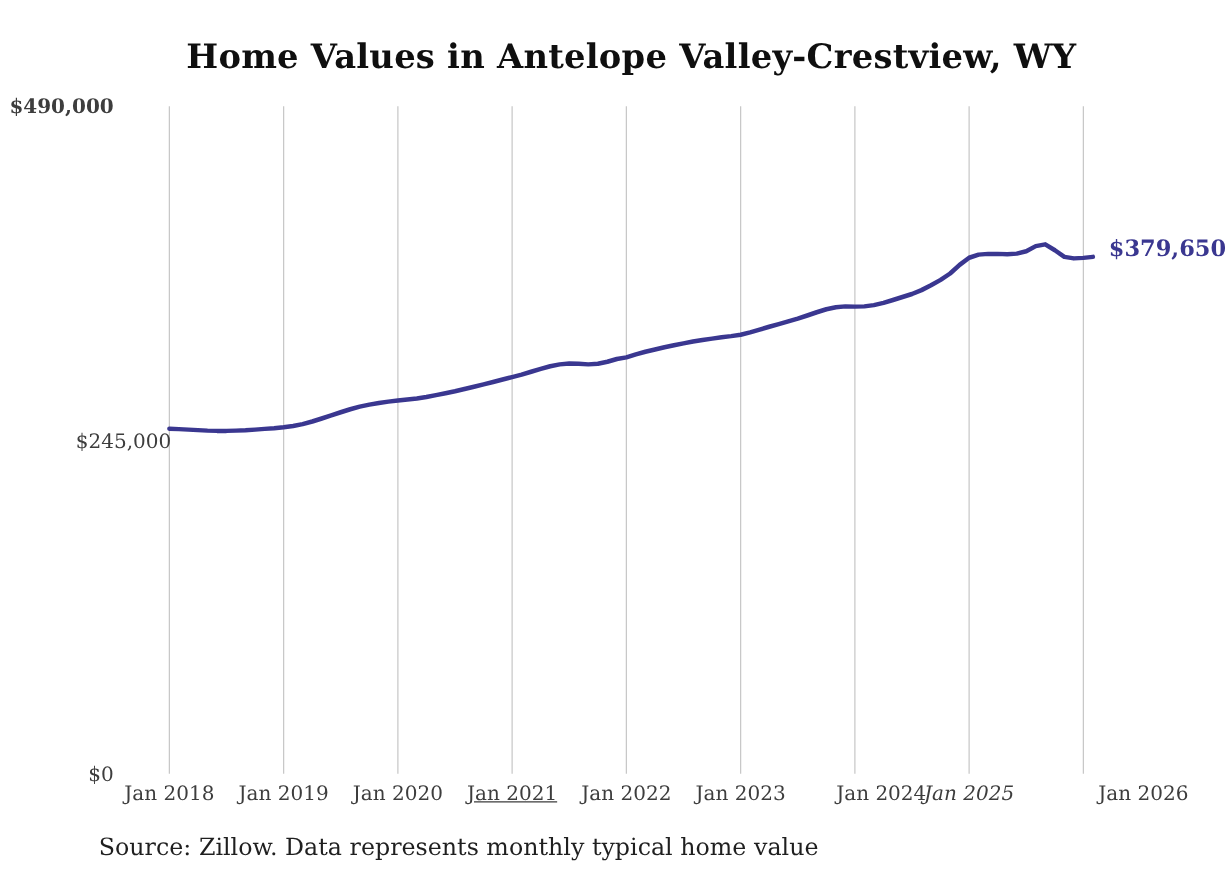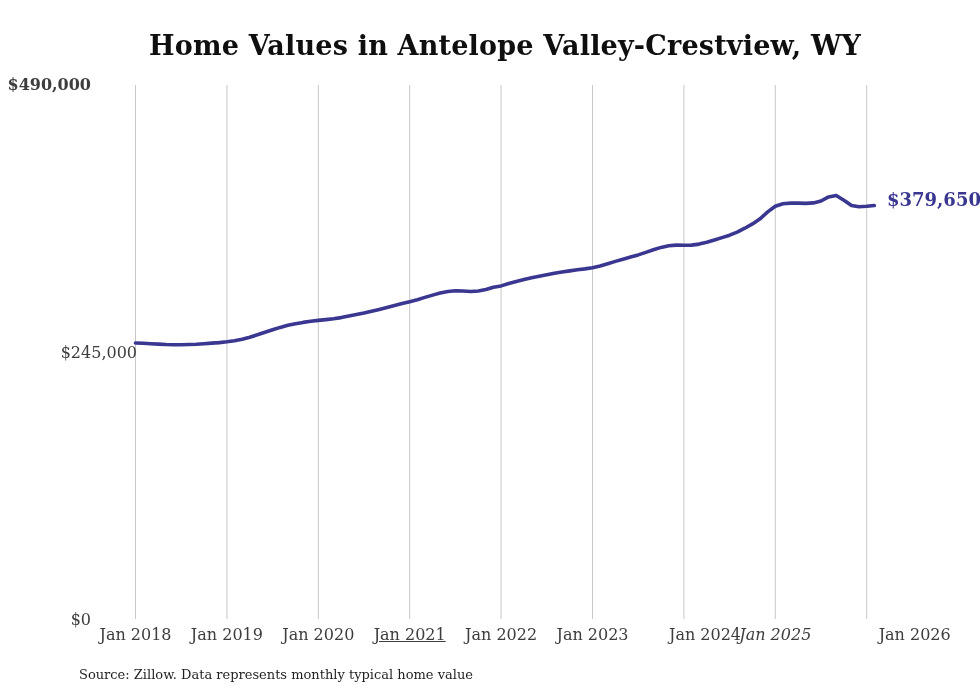--- a/index.html
+++ b/index.html
@@ -51,21 +51,21 @@
     top: 189px;
     left: 887px;
     font-size: 18px;
     font-weight: bold;
     white-space: nowrap;
   }
   .source-note {
     position: absolute;
     top: 667px;
     left: 79px;
-    font-size: 13px;
+    font-size: 19px;
     color: #1f1f1f;
     white-space: nowrap;
   }
 </style>
 </head>
 <body>
 
 <div class="stage">
 
   <h1 class="chart-title">Home Values in Antelope Valley-Crestview, WY</h1>

